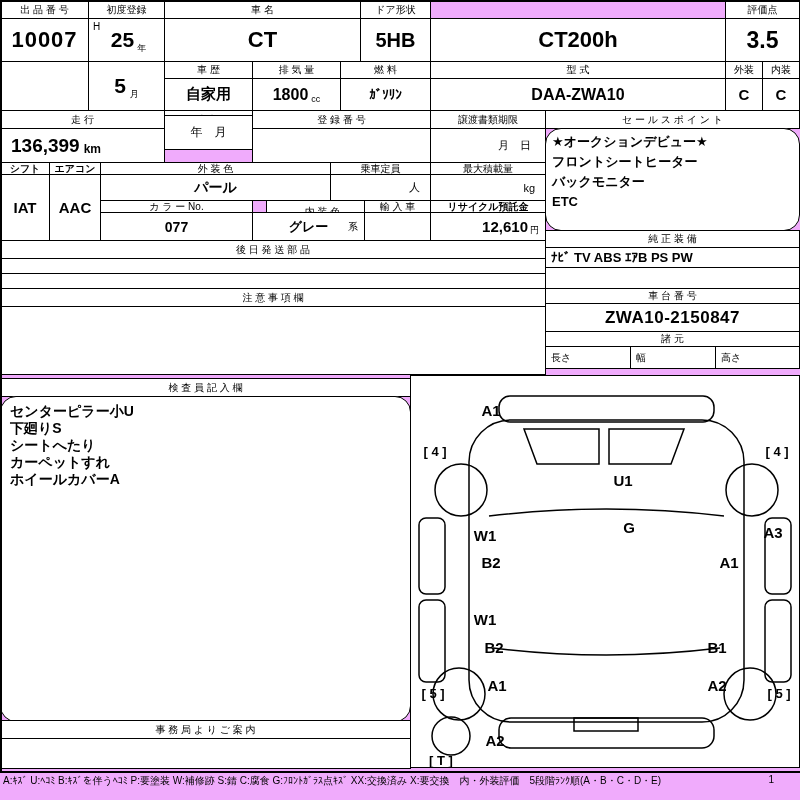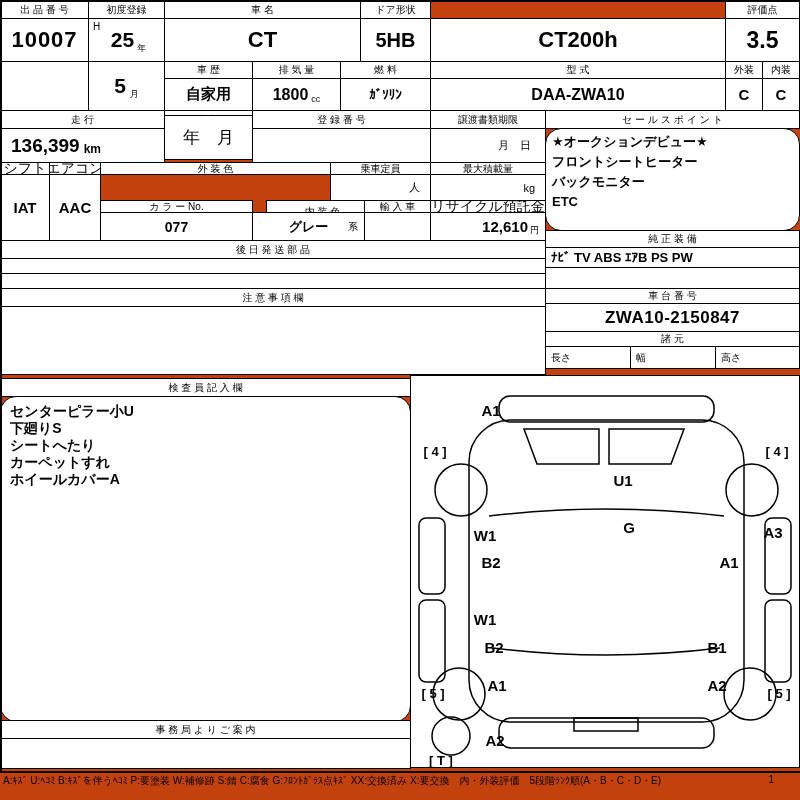--- a/index.html
+++ b/index.html
@@ -1,22 +1,22 @@
 <!DOCTYPE html>
 <html><head>
 <meta charset="utf-8">
 <style>
   html,body{margin:0;padding:0;}
   body{width:800px;height:800px;background:#fff;color:#000;
        font-family:"Liberation Sans","DejaVu Sans",sans-serif;}
-  .page{position:relative;width:800px;height:800px;background:#c2410c;overflow:hidden;}
+  .page{position:relative;width:800px;height:800px;background:#f0abfc;overflow:hidden;}
   .c{position:absolute;border:1px solid #000;background:#fff;box-sizing:border-box;
      display:flex;align-items:center;justify-content:center;overflow:hidden;}
   .hd{font-size:10px;white-space:pre;}
-  .hd9{font-size:14px;white-space:pre;}
+  .hd9{font-size:10px;white-space:pre;font-weight:bold;}
   .b{font-weight:bold;}
   .left{justify-content:flex-start;}
   .right{justify-content:flex-end;}
   .blk{display:block;border-radius:16px;}
   .lines div{font-weight:bold;font-size:13px;line-height:20px;white-space:pre;}
   .notes div{font-weight:bold;font-size:14px;line-height:17px;white-space:pre;}
   .outer{position:absolute;left:0;top:0;width:800px;height:769px;border:2px solid #000;
          background:transparent;pointer-events:none;}
   .legend{position:absolute;left:0;top:772px;width:800px;display:flex;align-items:flex-start;
           justify-content:space-between;font-size:10px;box-sizing:border-box;
@@ -74,21 +74,21 @@
   <div class="c b" style="left:725px;top:78px;width:38px;height:33px;font-size:15px">C</div>
   <div class="c b" style="left:762px;top:78px;width:38px;height:33px;font-size:15px">C</div>
 
   <div class="c hd" style="left:0;top:110px;width:165px;height:19px">走 行</div>
   <div class="c left" style="left:0;top:128px;width:165px;height:35px;padding-left:10px">
     <span class="b" style="font-size:19px">136,399</span>
     <span class="b" style="font-size:12px;margin:7px 0 0 4px">km</span>
   </div>
 
   <div class="c hd" style="left:164px;top:110px;width:89px;height:19px">車 検</div>
-  <div class="c" style="left:164px;top:115px;width:89px;height:45px;font-size:17px">年　月</div>
+  <div class="c" style="left:164px;top:115px;width:89px;height:35px;font-size:12px">年　月</div>
 
   <div class="c hd" style="left:252px;top:110px;width:179px;height:19px">登 録 番 号</div>
   <div class="c" style="left:252px;top:128px;width:179px;height:35px"></div>
 
   <div class="c hd" style="left:430px;top:110px;width:116px;height:19px">譲渡書類期限</div>
   <div class="c right" style="left:430px;top:128px;width:116px;height:35px;font-size:11px;padding-right:14px">月　日</div>
 
   <div class="c hd" style="left:545px;top:110px;width:255px;height:19px">セ ー ル ス ポ イ ン ト</div>
   <div class="c blk lines" style="left:545px;top:128px;width:255px;height:103px;padding:3px 6px">
     <div>★オークションデビュー★</div>
@@ -96,20 +96,21 @@
     <div>バックモニター</div>
     <div>ETC</div>
   </div>
 
   <div class="c hd9" style="left:0;top:162px;width:50px;height:13px">シフト</div>
   <div class="c hd9" style="left:49px;top:162px;width:52px;height:13px">エアコン</div>
   <div class="c b" style="left:0;top:174px;width:50px;height:67px;font-size:15px">IAT</div>
   <div class="c b" style="left:49px;top:174px;width:52px;height:67px;font-size:15px">AAC</div>
 
   <div class="c hd" style="left:100px;top:162px;width:231px;height:13px">外 装 色</div>
+  <div class="c b" style="left:100px;top:174px;width:231px;height:27px;font-size:14px">パール</div>
 
   <div class="c hd" style="left:330px;top:162px;width:101px;height:13px">乗車定員</div>
   <div class="c right" style="left:330px;top:174px;width:101px;height:27px;font-size:11px;padding-right:10px">人</div>
 
   <div class="c hd" style="left:430px;top:162px;width:116px;height:13px">最大積載量</div>
   <div class="c right" style="left:430px;top:174px;width:116px;height:27px;font-size:11px;padding-right:10px">kg</div>
 
   <div class="c hd" style="left:100px;top:200px;width:153px;height:13px">カ ラ ー No.</div>
   <div class="c b" style="left:100px;top:212px;width:153px;height:29px;font-size:14px">077</div>
 

